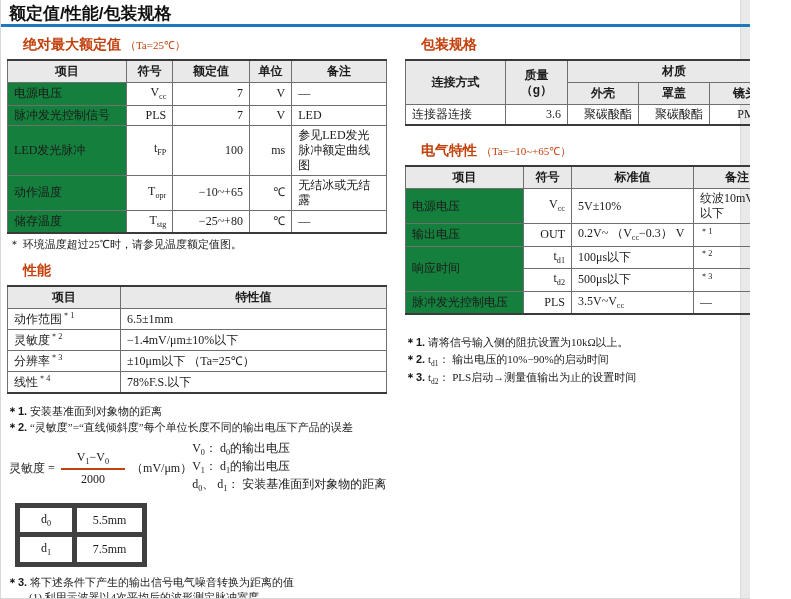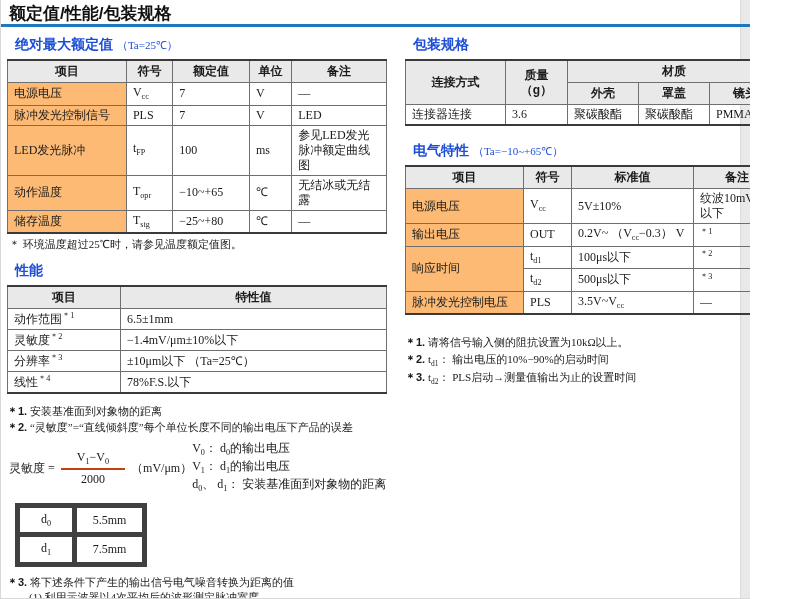--- a/index.html
+++ b/index.html
@@ -5,28 +5,28 @@
   html,body{margin:0;padding:0;background:#fff;}
   .page{position:relative;width:750px;height:599px;background:#ffffff;overflow:hidden;
         font-family:"Liberation Serif",serif;color:#1a1a1a;
         border-left:1px solid #d8d8d8;border-bottom:1px solid #d8d8d8;box-sizing:border-box;}
   .right-strip{position:absolute;right:0;top:0;width:10px;height:599px;background:#e9e9e9;border-left:1px solid #dcdcdc;box-sizing:border-box;}
   .title{position:absolute;left:8px;top:2px;margin:0;font-family:"Liberation Sans",sans-serif;
          font-size:17px;font-weight:bold;color:#111;}
   .title-rule{position:absolute;left:0;top:24px;width:779px;height:3px;background:#1e78bf;}
   .col-left{position:absolute;left:6px;top:36px;width:380px;}
   .col-right{position:absolute;left:404px;top:36px;width:376px;}
-  h2{margin:0 0 5px 8px;font-family:"Liberation Sans",sans-serif;font-size:14px;font-weight:bold;color:#1d4ed8;}
+  h2{margin:0 0 5px 16px;font-family:"Liberation Sans",sans-serif;font-size:14px;font-weight:bold;color:#c2410c;}
   h2 .cond{font-size:11px;font-weight:normal;font-family:"Liberation Serif",serif;}
   table{border-collapse:collapse;table-layout:fixed;width:100%;}
   .t{border-top:2px solid #3a3a3a;border-bottom:2px solid #3a3a3a;}
   .t th,.t td{border:1px solid #6f6f6f;font-size:12px;line-height:1.25;padding:2px 6px;vertical-align:middle;word-break:break-all;}
   .t thead th{background:#e9e9e9;font-family:"Liberation Sans",sans-serif;font-weight:bold;text-align:center;padding:3px 4px;}
-  .item-col{background:#fdba74;}
-  .c{text-align:left;}
+  .item-col{background:#15803d;}
+  .c{text-align:right;}
   .footnote{margin:3px 0 0 2px;font-size:11px;}
   .section{margin-bottom:10px;}
   .notes{font-size:11px;line-height:1.35;margin-top:6px;}
   .nline{margin:0 0 1px 0;}
   .nlabel{font-weight:bold;font-family:"Liberation Sans",sans-serif;}
   .nindent{padding-left:22px;}
   .formula{display:flex;align-items:center;margin:6px 0 4px 2px;font-size:12px;}
   .frac{display:inline-block;text-align:center;margin:0 6px;}
   .frac .num{display:block;border-bottom:2px solid #c2410c;padding:0 16px 1px 16px;}
   .frac .den{display:block;padding-top:1px;}

